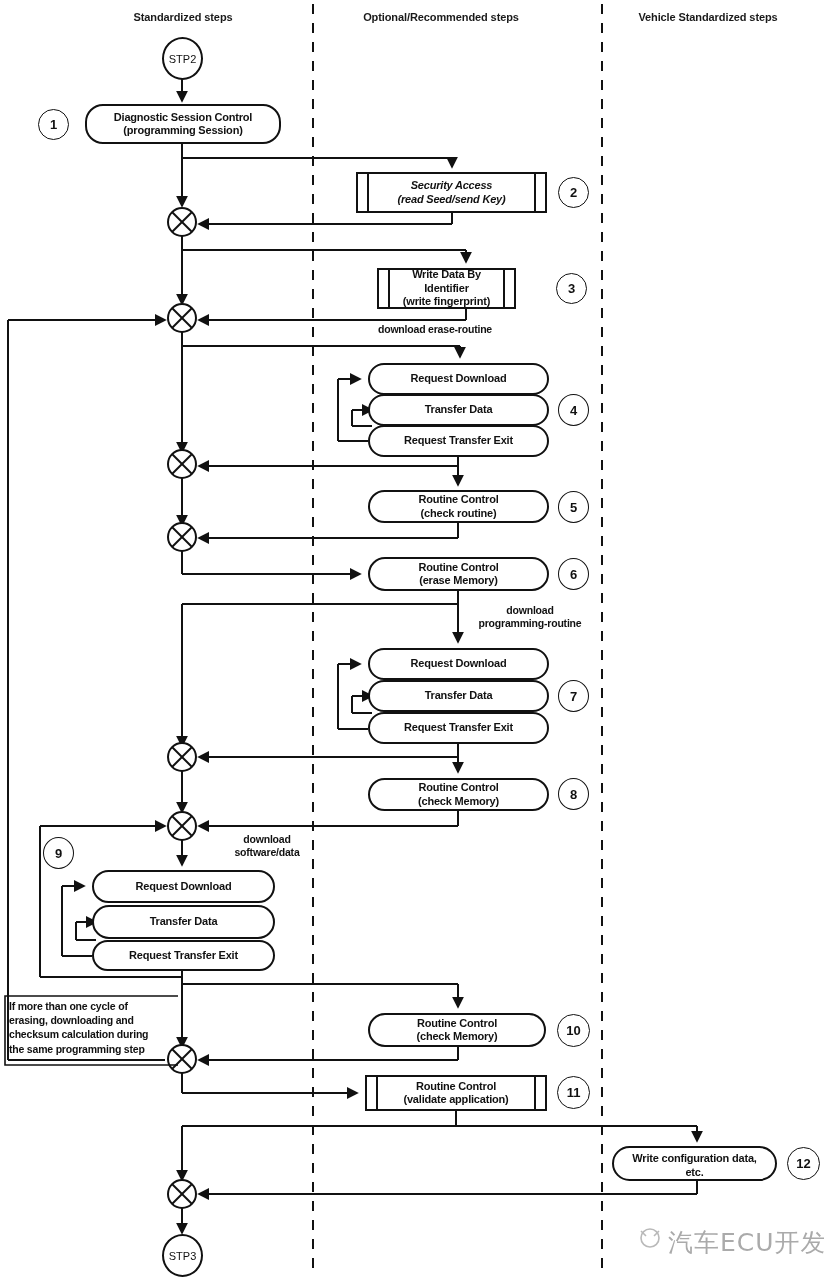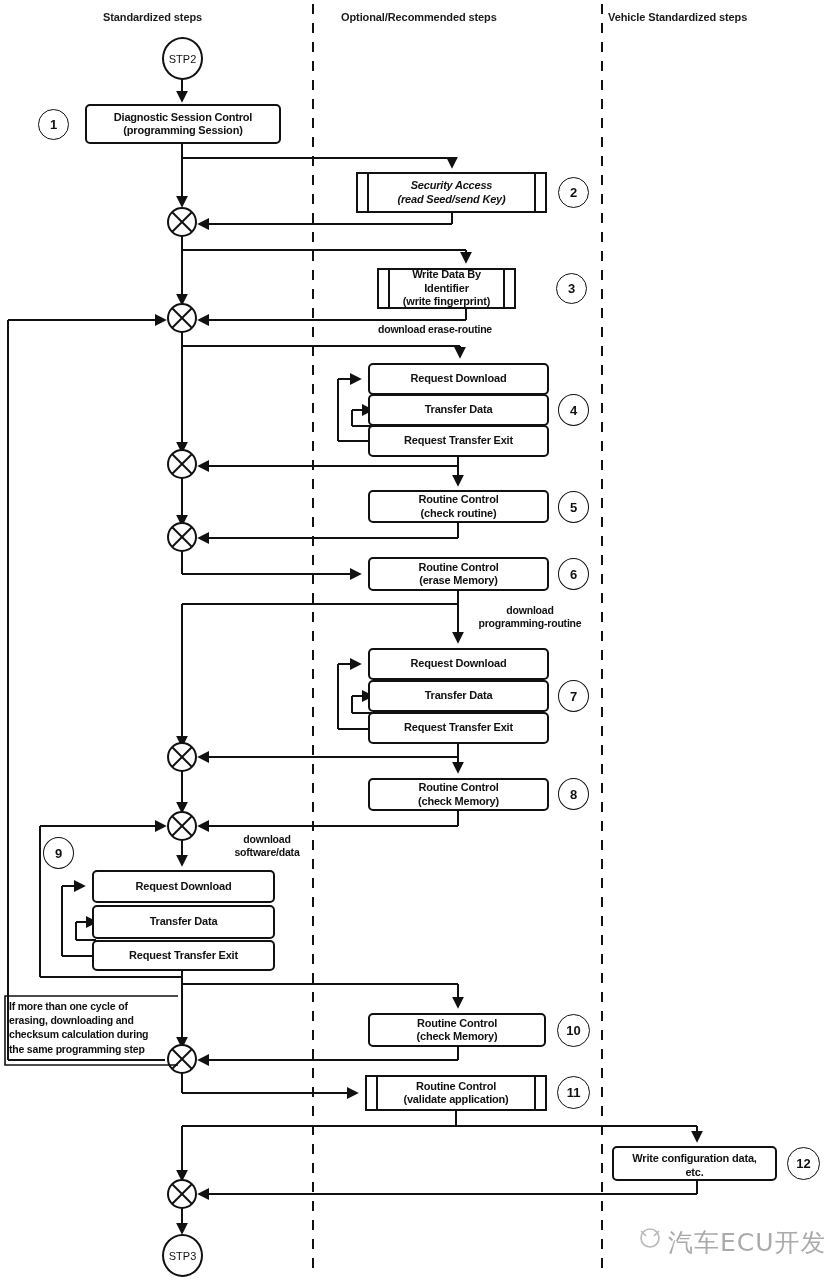--- a/index.html
+++ b/index.html
@@ -19,40 +19,41 @@
     left: 0;
     top: 0;
     width: 824px;
     height: 1280px;
   }
   .lane-header {
     position: absolute;
     font-size: 11px;
     font-weight: bold;
     color: #1a1a1a;
+    text-align: center;
     white-space: nowrap;
     letter-spacing: -0.1px;
   }
   .node {
     position: absolute;
     box-sizing: border-box;
     border: 2px solid #111;
     background: #fff;
     display: flex;
     align-items: center;
     justify-content: center;
     text-align: center;
     font-size: 11px;
     font-weight: bold;
     color: #111;
     line-height: 1.22;
     letter-spacing: -0.2px;
   }
   .node.round {
-    border-radius: 5px;
+    border-radius: 18px;
   }
   .node.sub {
     border-radius: 0;
   }
   .node .inner {
     padding: 0 14px;
   }
   .node.sub .inner {
     padding: 0 18px;
   }

